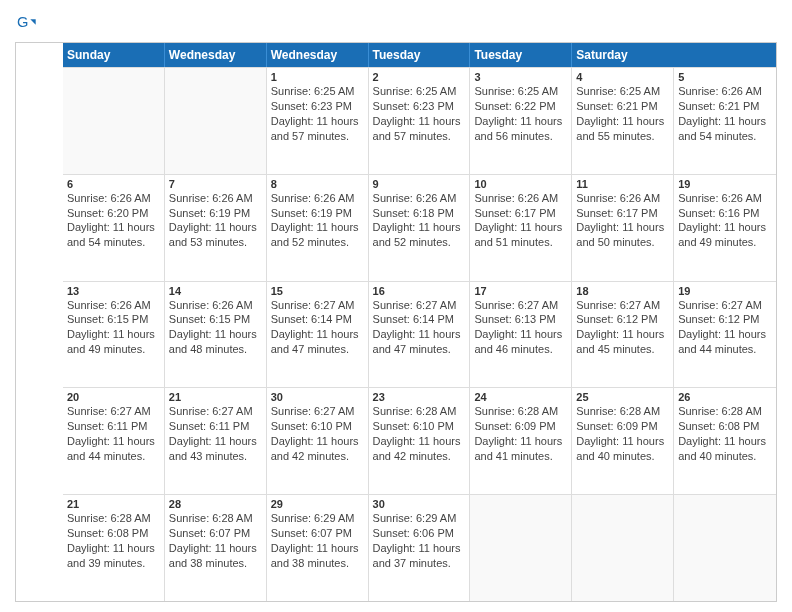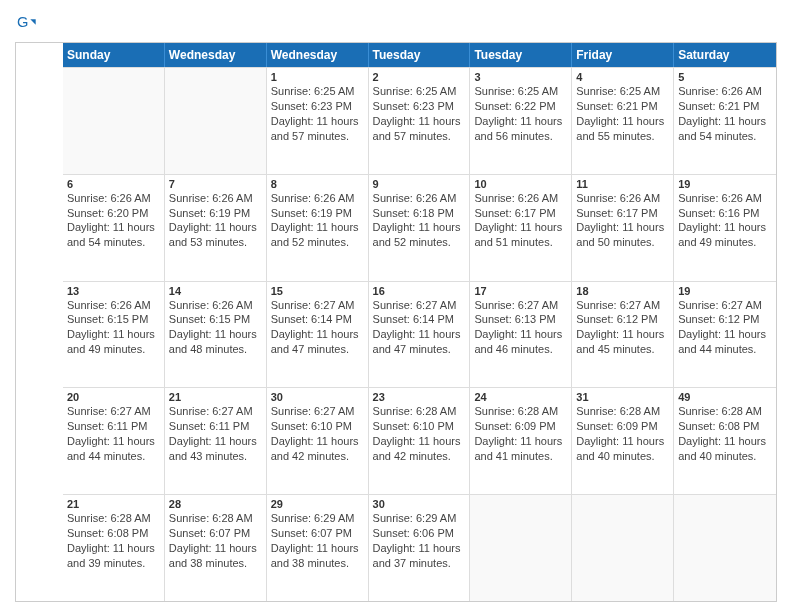--- a/index.html
+++ b/index.html
@@ -128,21 +128,20 @@
     </div>
   </div>
 
   <div class="calendar">
     <div class="cal-header">
     <div class="cal-header-cell">Sunday</div>
         <div class="cal-header-cell">Wednesday</div>
         <div class="cal-header-cell">Wednesday</div>
         <div class="cal-header-cell">Tuesday</div>
         <div class="cal-header-cell">Tuesday</div>
-        <div class="cal-header-cell">Friday</div>
         <div class="cal-header-cell">Saturday</div>
       </div>
     <div class="cal-body">
     <div class="cal-row">
           <div class="cal-cell empty"></div>
           <div class="cal-cell empty"></div>
           <div class="cal-cell">
             <span class="day-num">1</span>
             <div class="day-info" style="white-space: pre-line;">Sunrise: 6:25 AM
 Sunset: 6:23 PM
@@ -286,27 +285,27 @@
 Sunset: 6:10 PM
 Daylight: 11 hours and 42 minutes.</div>
           </div>
           <div class="cal-cell">
             <span class="day-num">24</span>
             <div class="day-info" style="white-space: pre-line;">Sunrise: 6:28 AM
 Sunset: 6:09 PM
 Daylight: 11 hours and 41 minutes.</div>
           </div>
           <div class="cal-cell">
-            <span class="day-num">31</span>
+            <span class="day-num">25</span>
             <div class="day-info" style="white-space: pre-line;">Sunrise: 6:28 AM
 Sunset: 6:09 PM
 Daylight: 11 hours and 40 minutes.</div>
           </div>
           <div class="cal-cell">
-            <span class="day-num">49</span>
+            <span class="day-num">26</span>
             <div class="day-info" style="white-space: pre-line;">Sunrise: 6:28 AM
 Sunset: 6:08 PM
 Daylight: 11 hours and 40 minutes.</div>
           </div>
         </div>
         <div class="cal-row">
           <div class="cal-cell">
             <span class="day-num">21</span>
             <div class="day-info" style="white-space: pre-line;">Sunrise: 6:28 AM
 Sunset: 6:08 PM

